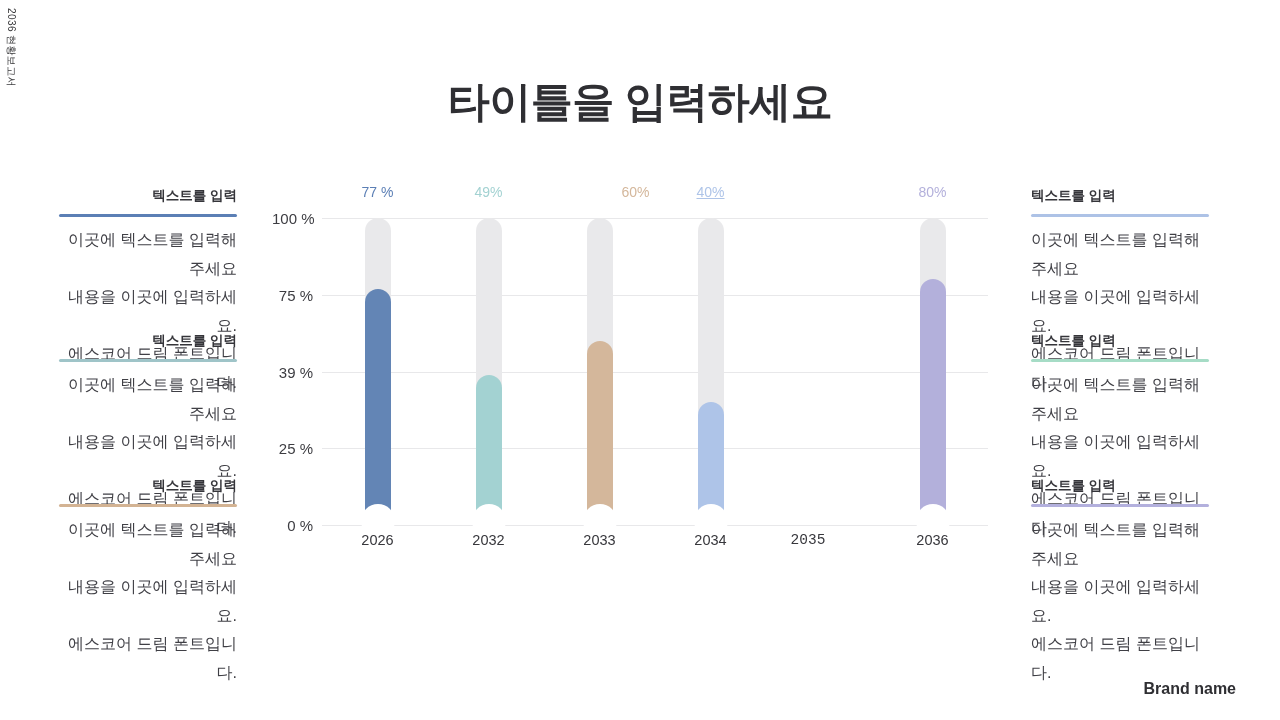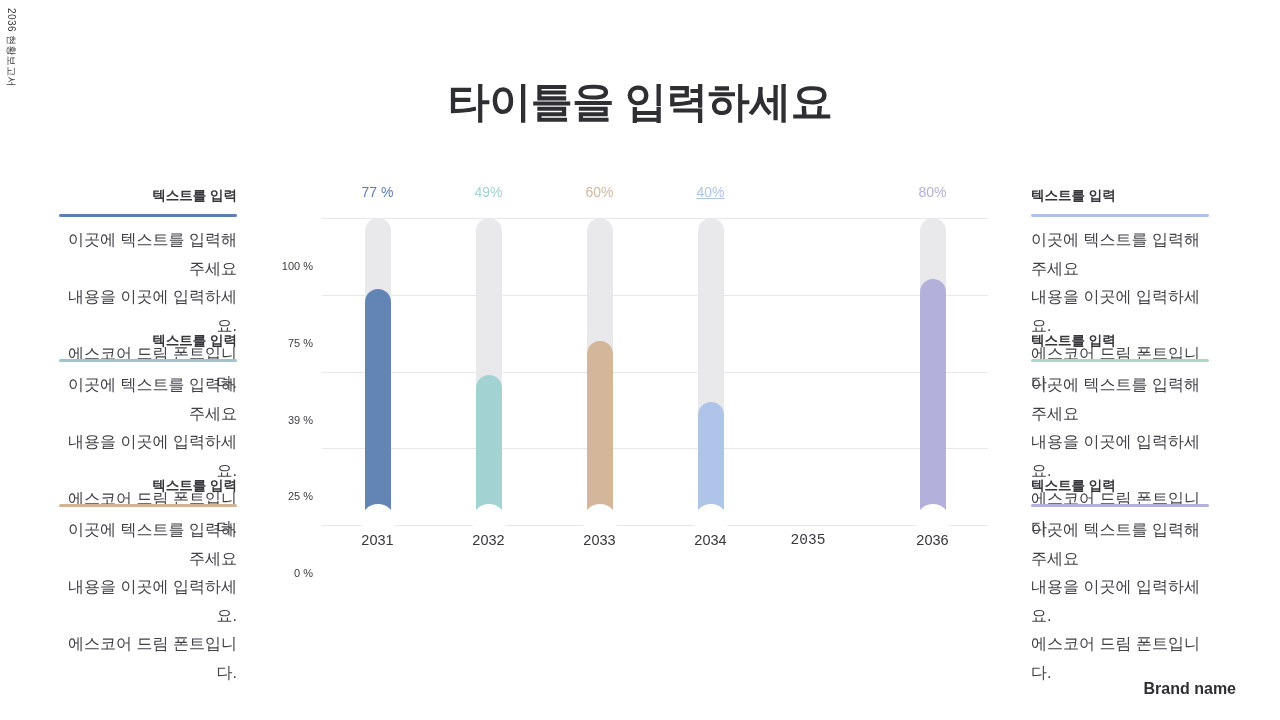--- a/index.html
+++ b/index.html
@@ -78,26 +78,25 @@
     position: absolute;
     left: 0; width: 100%;
     height: 1px;
     background: #e8e8ea;
   }
   .ylab {
     position: absolute;
     right: 666px;
     width: 50px;
     text-align: right;
-    font-size: 11px;
+    font-size: 15px;
     color: #3d3d42;
     transform: translateY(-50%);
     padding-right: 9px;
     white-space: nowrap;
-    margin-top: 48px;
   }
   .barcell {
     position: absolute;
     bottom: 0;
     width: 80px;
     height: 100%;
   }
   .track {
     position: absolute;
     left: 50%;
@@ -240,36 +239,36 @@
         <div class="barcell" style="left: 126.5px;">
           <div class="track" style="background: rgb(233, 233, 235);"></div>
           <div class="fill" style="height: 150.43px; background: rgb(163, 210, 210);"></div>
           <div class="foot-dot"></div>
           <div class="pct" style="color: rgb(163, 210, 210);">49%</div>
         </div>
         <div class="barcell" style="left: 237.5px;">
           <div class="track" style="background: rgb(233, 233, 235);"></div>
           <div class="fill" style="height: 184.2px; background: rgb(212, 183, 155);"></div>
           <div class="foot-dot"></div>
-          <div class="pct" style="color: rgb(212, 183, 155);">60%</div>
+          <div class="pct" style="color: rgb(212, 183, 155); margin-left: 36px;">60%</div>
         </div>
         <div class="barcell" style="left: 348.5px;">
           <div class="track" style="background: rgb(233, 233, 235);"></div>
           <div class="fill" style="height: 122.8px; background: rgb(174, 196, 232);"></div>
           <div class="foot-dot"></div>
           <div class="pct" style="color: rgb(174, 196, 232); text-decoration: underline;">40%</div>
         </div>
         <div class="barcell" style="left: 570.5px;">
           <div class="track" style="background: rgb(233, 233, 235);"></div>
           <div class="fill" style="height: 245.6px; background: rgb(179, 176, 219);"></div>
           <div class="foot-dot"></div>
           <div class="pct" style="color: rgb(179, 176, 219);">80%</div>
         </div>
       </div>
-  <div class="xlab" style="left: 69.5px;">2031</div>
+  <div class="xlab" style="left: 69.5px;">2026</div>
       <div class="xlab" style="left: 180.5px;">2032</div>
       <div class="xlab" style="left: 291.5px;">2033</div>
       <div class="xlab" style="left: 402.5px;">2034</div>
       <div class="xlab" style="left: 500px; font-family: Liberation Mono, monospace;">2035</div>
       <div class="xlab" style="left: 624.5px;">2036</div>
     </div>
 
   <div class="brand">Brand name</div>
 </div>
 

